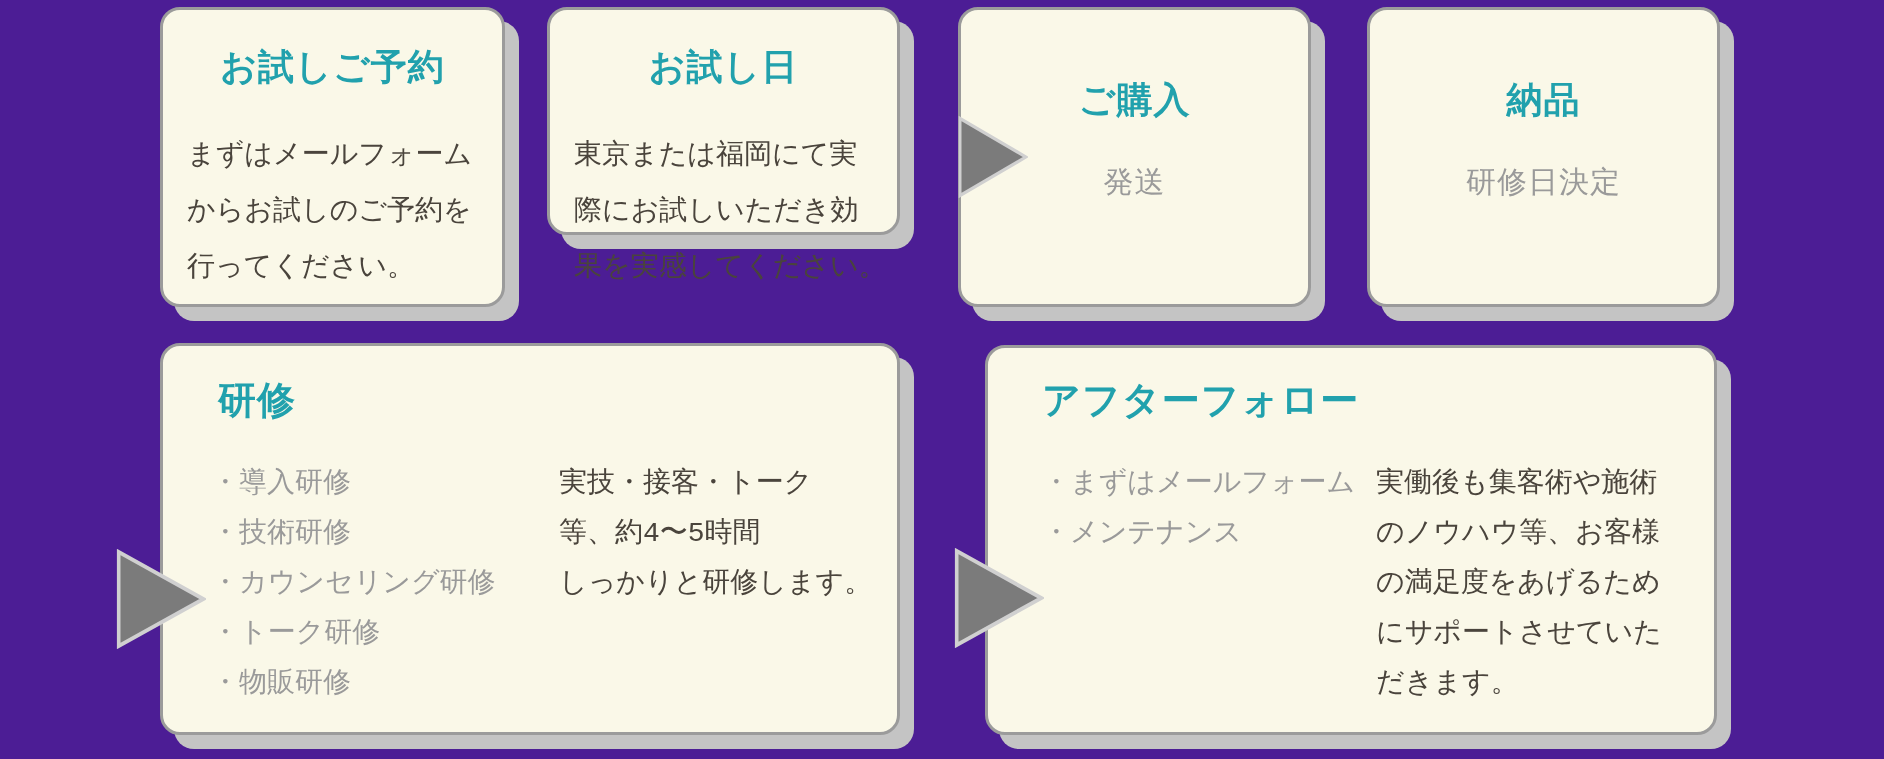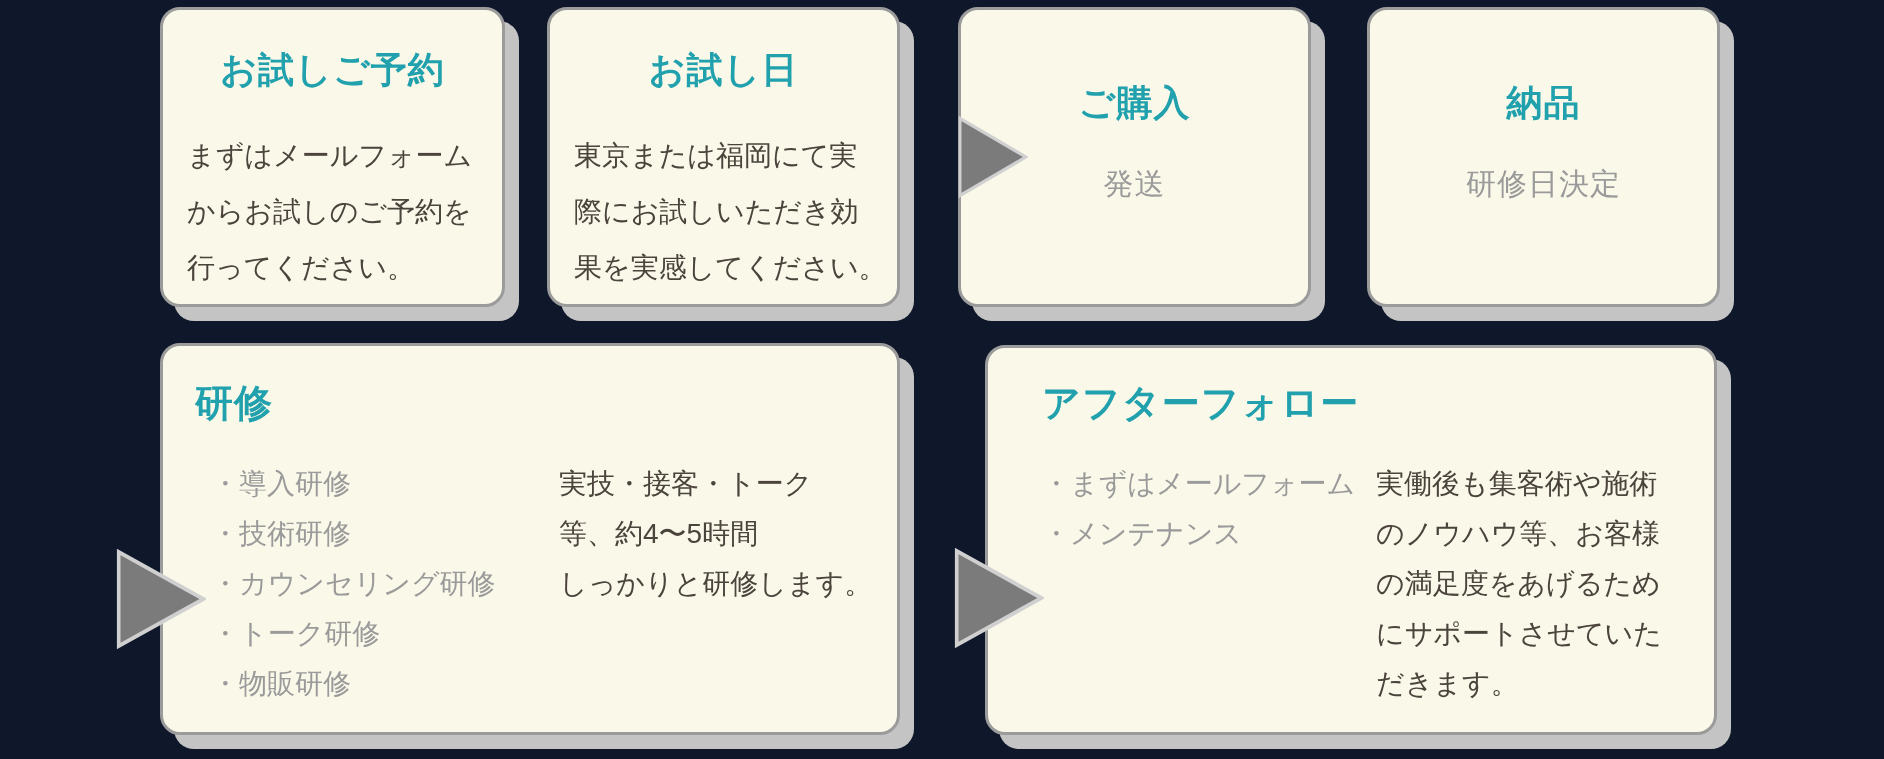--- a/index.html
+++ b/index.html
@@ -1,43 +1,43 @@
 <!DOCTYPE html>
 <html><head>
 <meta charset="utf-8">
 <style>
   html,body{margin:0;padding:0;background:#000;}
   .stage{
-    position:relative;width:1884px;height:759px;background:#0f172a;overflow:hidden;
-    font-family:Liberation Sans, sans-serif;
+    position:relative;width:1884px;height:759px;background:#4c1d95;overflow:hidden;
+    font-family:Liberation Mono, monospace;
   }
   .card{
     position:absolute;background:#FAF8E8;border:3px solid #9B9B9B;border-radius:20px;
     box-sizing:border-box;box-shadow:14px 14px 0 #C4C4C4;
   }
   .c1{left:160px;top:7px;width:345px;height:300px;}
-  .c2{left:547px;top:7px;width:353px;height:300px;}
+  .c2{left:547px;top:7px;width:353px;height:228px;}
   .c3{left:958px;top:7px;width:353px;height:300px;}
   .c4{left:1367px;top:7px;width:353px;height:300px;}
   .c5{left:160px;top:343px;width:740px;height:392px;}
   .c6{left:985px;top:345px;width:732px;height:390px;}
   .card-title{
     color:#21A1AD;font-weight:bold;font-size:36px;line-height:46px;
     text-align:center;letter-spacing:1px;
   }
   .c1 .card-title,.c2 .card-title{margin-top:37px;}
   .c3 .card-title,.c4 .card-title{margin-top:70px;}
   .body-lines{margin-top:35px;padding:0 24px;}
   .body-line{font-size:28px;line-height:56px;color:#4A443C;white-space:nowrap;}
   .subtitle{
     margin-top:18px;font-size:30px;line-height:56px;color:#9A9A9A;
     text-align:center;letter-spacing:1px;
   }
   .big .card-title{font-size:38px;line-height:48px;text-align:left;}
-  .c5 .card-title{margin-top:33px;margin-left:32px;}
+  .c5 .card-title{margin-top:33px;margin-left:55px;}
   .c6 .card-title{margin-top:31px;margin-left:54px;}
   .cols{display:flex;margin-top:18px;}
   .c5 .col-left{margin-left:48px;width:348px;}
   .c6 .col-left{margin-left:54px;width:334px;}
   .col-right{flex:1;}
   .list-line{font-size:28px;line-height:50px;white-space:nowrap;}
   .gray{color:#9A9A9A;}
   .dark{color:#4A443C;}
   .arrow{position:absolute;z-index:5;}
   .a1{left:958px;top:116px;width:70px;height:82px;}

